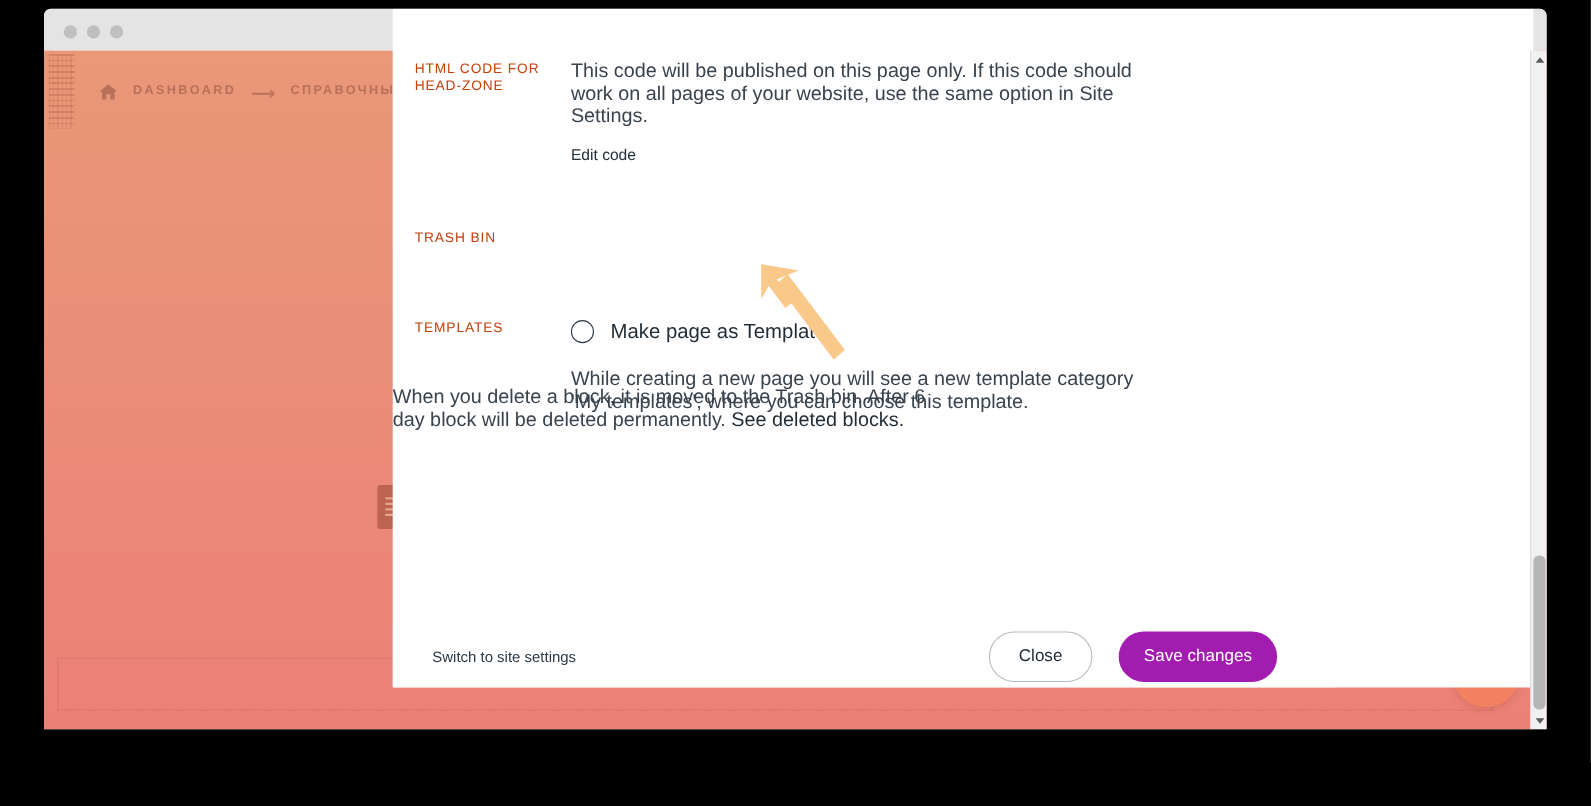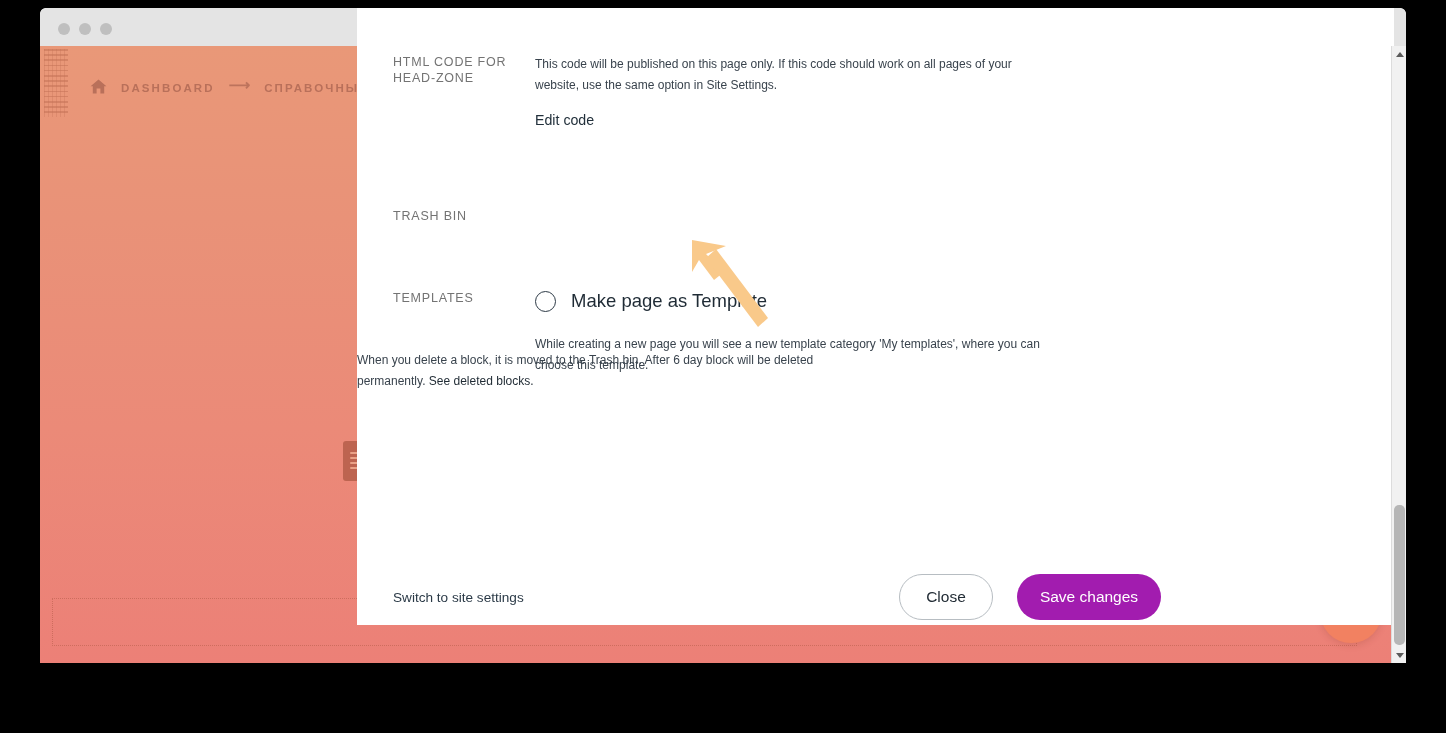--- a/index.html
+++ b/index.html
@@ -79,21 +79,21 @@
   #editor-topbar {
     position: absolute;
     left: 0; top: 0;
     width: 1366px;
     height: 68px;
   }
   #breadcrumb {
     position: absolute;
     left: 50px; top: 30px;
     display: flex;
-    align-items: flex-end;
+    align-items: flex-start;
     gap: 14px;
     color: #b9705a;
     font-size: 11.5px;
     letter-spacing: 2.1px;
     font-weight: 600;
   }
   #breadcrumb .home-ico svg { display: block; }
   #breadcrumb .arrow-ico { font-size: 15px; letter-spacing: 0; opacity: .9; }
   #breadcrumb .caret {
     display: inline-block;
@@ -200,34 +200,34 @@
   }
 
   .row {
     position: absolute;
     left: 0;
     width: 1037px;
     display: flex;
   }
   .row-label {
     width: 142px;
-    margin-left: 36px;
+    margin-left: 20px;
     flex: 0 0 142px;
-    color: #737373;
+    color: #c2410c;
     font-size: 12.5px;
     letter-spacing: .8px;
     line-height: 16px;
   }
   .row-body {
     flex: 1 1 auto;
     padding-right: 36px;
   }
   .row-body p {
     color: #39434d;
-    font-size: 12px;
+    font-size: 18px;
     line-height: 20.5px;
     max-width: 510px;
   }
   .row-body p.wide { max-width: 505px; }
 
   a.inline-link {
     color: #1f2a33;
     font-weight: 400;
     text-decoration: none;
   }

